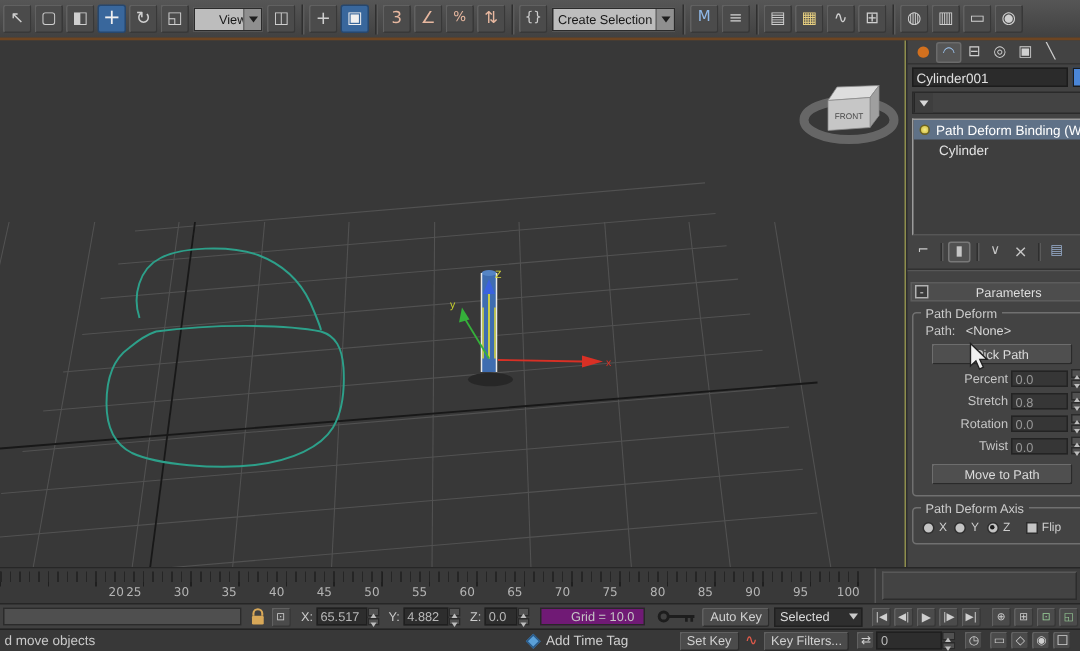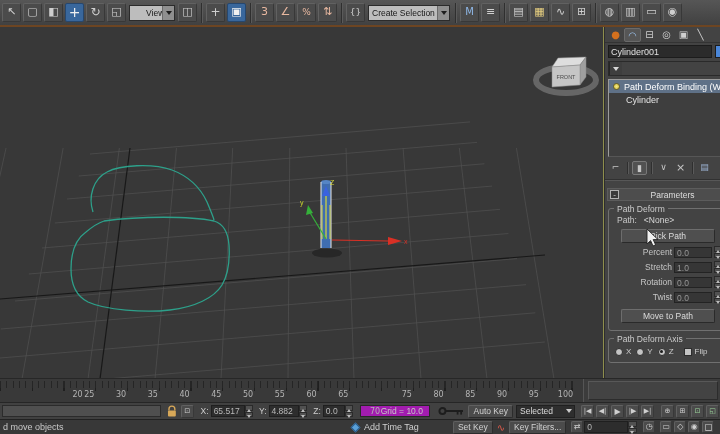--- a/index.html
+++ b/index.html
@@ -87,21 +87,21 @@
     background:repeating-linear-gradient(90deg,#1f1f1f 0 1px,transparent 1px 31.75px); }
   .tlabels { position:absolute; top:11px; left:0; right:0; height:12px; }
   .tlabels span { position:absolute; transform:translateX(-50%); font-family:"DejaVu Sans",sans-serif; font-size:8px; color:#b4b4b4; }
   .rulerend { flex:1; margin:2px 2px 2px 4px; background:#434343; border:1px solid #585858; border-bottom-color:#2c2c2c; border-right-color:#2c2c2c; }
   
   .status1 { height:17px; display:flex; align-items:center; background:#414141; border-top:1px solid #262626; }
   .status2 { height:15px; display:flex; align-items:center; background:#383838; border-top:1px solid #222; }
   .listener { width:178px; height:12px; margin-left:2px; background:#4f4f4f; border:1px solid #2b2b2b; }
   .coordlab { font-size:8.5px; color:#cdcdcd; margin:0 2px 0 6px; }
   .numfield { height:12px; background:#2d2d2d; border:1px solid #1f1f1f; color:#b8b8b8; font-size:8.5px; line-height:11px; padding-left:2px; }
-  .gridbox { width:76px; height:12px; margin-left:7px; background:#a21caf; border:1px solid #282828; color:#c6c6c6; font-size:8.5px; line-height:11px; padding-left:20px; }
+  .gridbox { width:76px; height:12px; margin-left:7px; background:#701a75; border:1px solid #282828; color:#c6c6c6; font-size:8.5px; line-height:11px; padding-left:20px; }
   .sbtn2 { height:13px; padding:0 4px; background:#4b4b4b; border:1px solid #2c2c2c; border-top-color:#606060; border-left-color:#606060; border-radius:2px; color:#d2d2d2; font-size:8.5px; line-height:11px; margin-left:4px; flex:0 0 auto; }
   .seldrop { width:66px; height:13px; margin-left:3px; background:#2e2e2e; border:1px solid #202020; display:flex; align-items:center; color:#dcdcdc; font-size:8.5px; }
   .seldrop span { flex:1; padding-left:3px; }
   .seldrop .darr { border-top-color:#cacaca; margin-right:2px; }
   .status1 .strip, .status2 .strip { display:flex; align-items:center; }
   .status1 .strip .tbtn { width:13px; height:13px; font-size:7px; line-height:11px; margin:0 1px; }
   .navs .tbtn { width:15px; height:13px; font-size:9px; line-height:11px; }
   .status2 .strip .tbtn { width:12px; height:12px; font-size:8px; line-height:10px; margin:0 1px; }
   .prompt { width:290px; padding-left:3px; font-size:9px; color:#c9c9c9; white-space:nowrap; overflow:hidden; }
   .tag { width:7px; height:7px; background:#5aa0d8; transform:rotate(45deg); margin:0 5px 0 0; flex:0 0 auto; border:1px solid #2a5a88; }
@@ -272,21 +272,21 @@
             <div class="srow">
               <span class="slabel">Percent</span>
               <div class="sfield">0.0</div>
               <span class="spin">
                 <b class="up"></b>
                 <b class="dn"></b>
               </span>
             </div>
             <div class="srow">
               <span class="slabel">Stretch</span>
-              <div class="sfield">1.0</div>
+              <div class="sfield">0.8</div>
               <span class="spin">
                 <b class="up"></b>
                 <b class="dn"></b>
               </span>
             </div>
             <div class="srow">
               <span class="slabel">Rotation</span>
               <div class="sfield">0.0</div>
               <span class="spin">
                 <b class="up"></b>
@@ -328,21 +328,21 @@
           <span style="left: 57.5px; margin-left: 20px;">20</span>
           <span style="left: 89.25px;">25</span>
           <span style="left: 121px;">30</span>
           <span style="left: 152.75px;">35</span>
           <span style="left: 184.5px;">40</span>
           <span style="left: 216.25px;">45</span>
           <span style="left: 248px;">50</span>
           <span style="left: 279.75px;">55</span>
           <span style="left: 311.5px;">60</span>
           <span style="left: 343.25px;">65</span>
-          <span style="left: 375px; margin-top: 17px;">70</span>
+          <span style="left: 375px;">70</span>
           <span style="left: 406.75px;">75</span>
           <span style="left: 438.5px;">80</span>
           <span style="left: 470.25px;">85</span>
           <span style="left: 502px;">90</span>
           <span style="left: 533.75px;">95</span>
           <span style="left: 565.5px;">100</span>
         </div>
     </div>
     <div class="rulerend"></div>
   </div>

